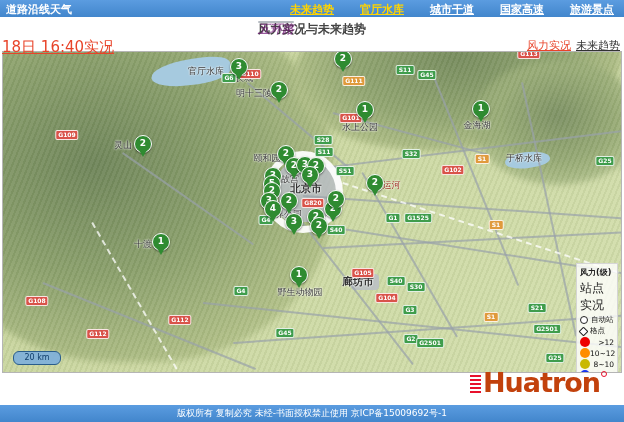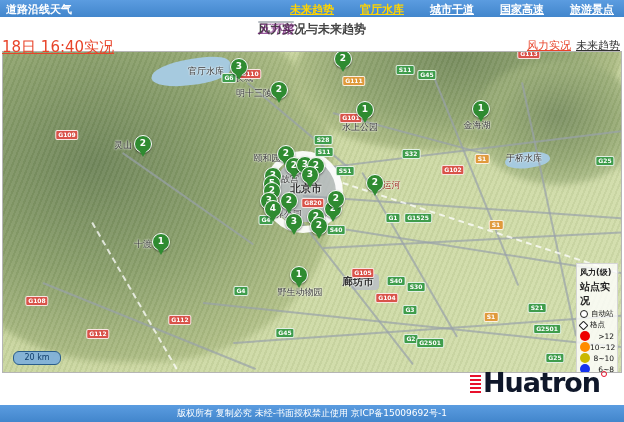--- a/index.html
+++ b/index.html
@@ -48,33 +48,33 @@
 
   .pin{position:absolute;width:16px;height:16px;border-radius:50%;background:#2f8b31;border:1px solid #fff;box-shadow:0 1px 2px rgba(0,0,0,.45);color:#fff;font-size:9px;font-weight:bold;text-align:center;line-height:15px;z-index:30;cursor:pointer;}
   .pin::after{content:'';position:absolute;left:4px;top:14px;width:0;height:0;border-left:4px solid transparent;border-right:4px solid transparent;border-top:7px solid #2f8b31;}
   .pin span{position:relative;z-index:2;}
 
   .scalebar{position:absolute;left:10px;top:299px;width:46px;height:12px;background:rgba(125,175,220,.9);border:1px solid #2a5d8a;border-radius:6px;color:#103e6a;font-size:8px;line-height:11px;text-align:center;z-index:20;}
 
   
   .legend{position:absolute;left:573px;top:211px;width:42px;height:110px;background:rgba(255,255,255,.8);border:1px solid #d5d5d5;box-sizing:border-box;padding:3px 3px;z-index:25;}
   .legend .ltitle{font-size:8px;font-weight:bold;color:#222;margin-bottom:2px;}
-  .legend .lsub{font-size:10px;font-weight:bold;color:#222;margin-bottom:1px;}
+  .legend .lsub{font-size:12px;font-weight:normal;color:#222;margin-bottom:1px;}
   .lrow{display:flex;align-items:center;margin:1px 0;font-size:7.5px;color:#111;}
   .lrow.types{gap:3px;}
   .lrow.levels{justify-content:space-between;}
   .sym{width:8px;height:8px;border:1.5px solid #222;border-radius:50%;background:#fff;box-sizing:border-box;flex:0 0 auto;}
   .sym.diamond{border-radius:1px;transform:rotate(45deg);width:7px;height:7px;}
   .ldot{width:10px;height:10px;border-radius:50%;flex:0 0 auto;}
   .llab{white-space:nowrap;}
 
   
   .logo{position:absolute;left:470px;top:368px;z-index:50;display:flex;align-items:flex-start;}
   .logo-stripes{width:11px;height:20px;margin-top:7px;margin-right:2px;background:repeating-linear-gradient(to bottom,#e8112d 0 2px,transparent 2px 4px);}
-  .logo-text{font-size:27px;font-weight:bold;color:#0f172a;letter-spacing:-1px;line-height:30px;}
+  .logo-text{font-size:27px;font-weight:bold;color:#c2410c;letter-spacing:-1px;line-height:30px;}
   .logo-reg{width:6px;height:6px;border:1.5px solid #e8112d;border-radius:50%;margin-top:3px;margin-left:1px;box-sizing:border-box;}
 
   
   .footer{position:absolute;left:0;bottom:0;width:624px;height:17px;background:linear-gradient(#5b9ce0,#4286cc);z-index:40;}
   .footer .ftext{width:100%;text-align:center;font-size:9px;color:#fff;line-height:17px;}
 </style>
 </head>
 <body>
 
 <div class="screen">

